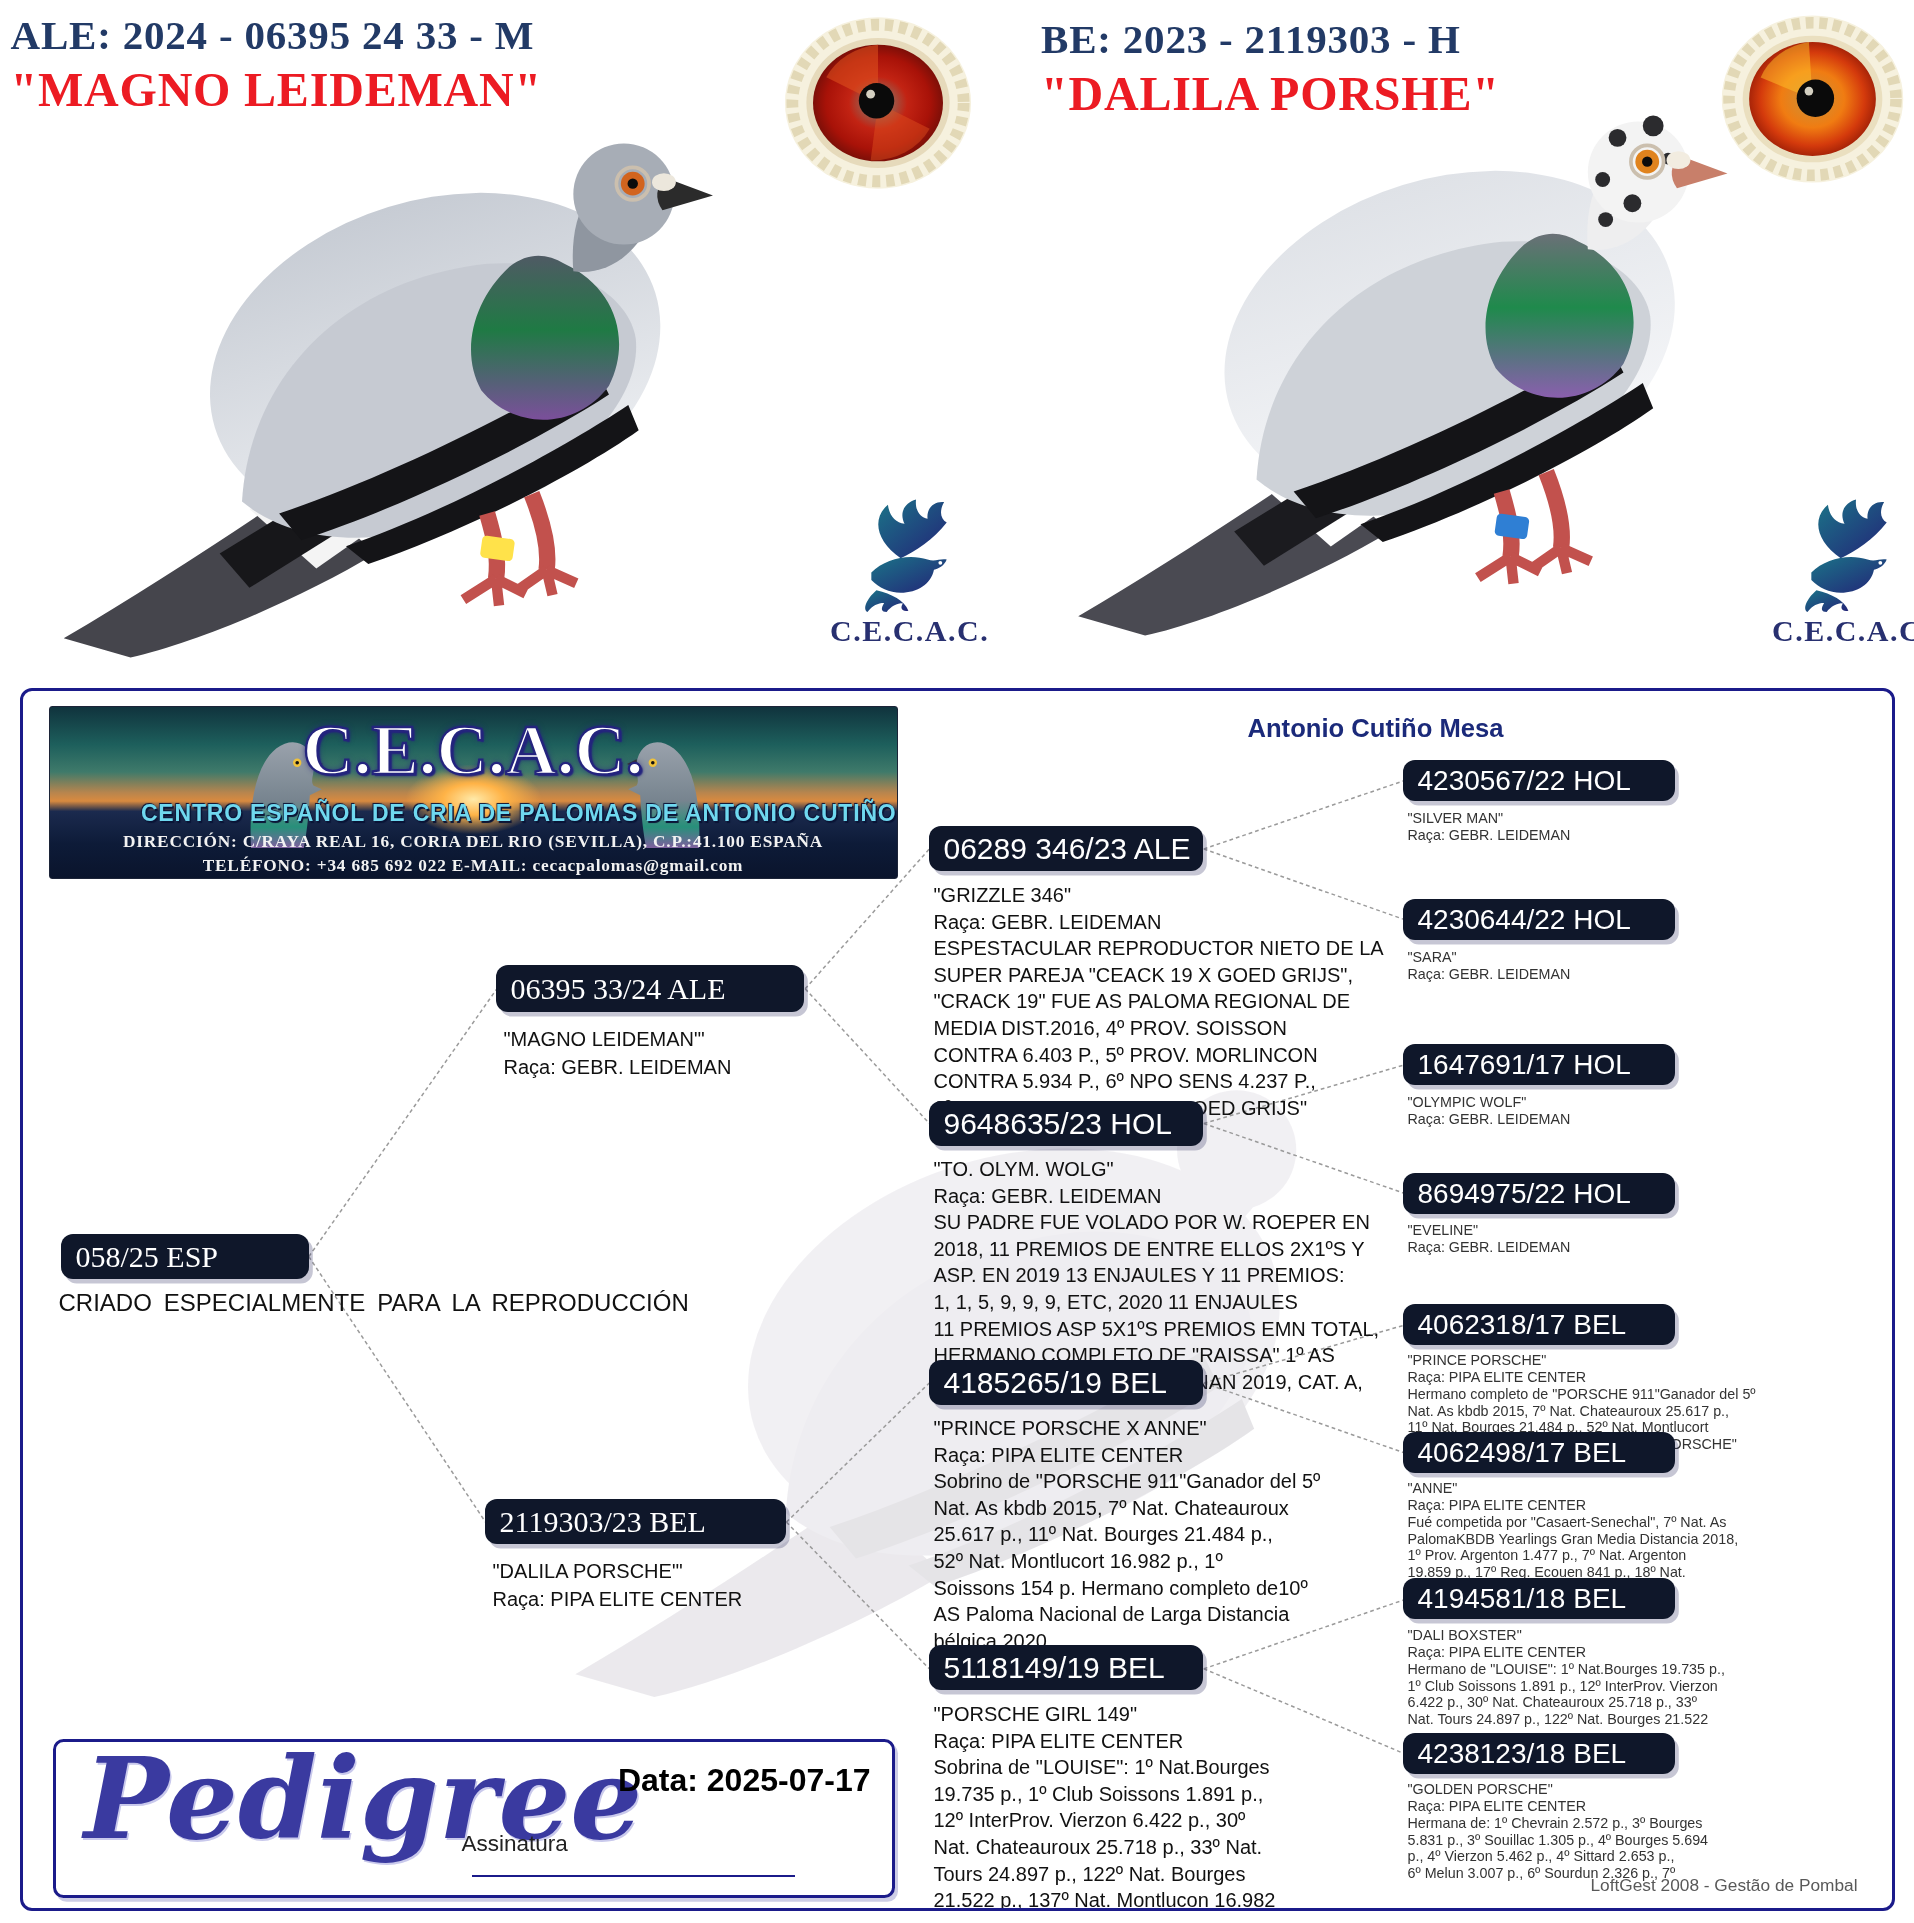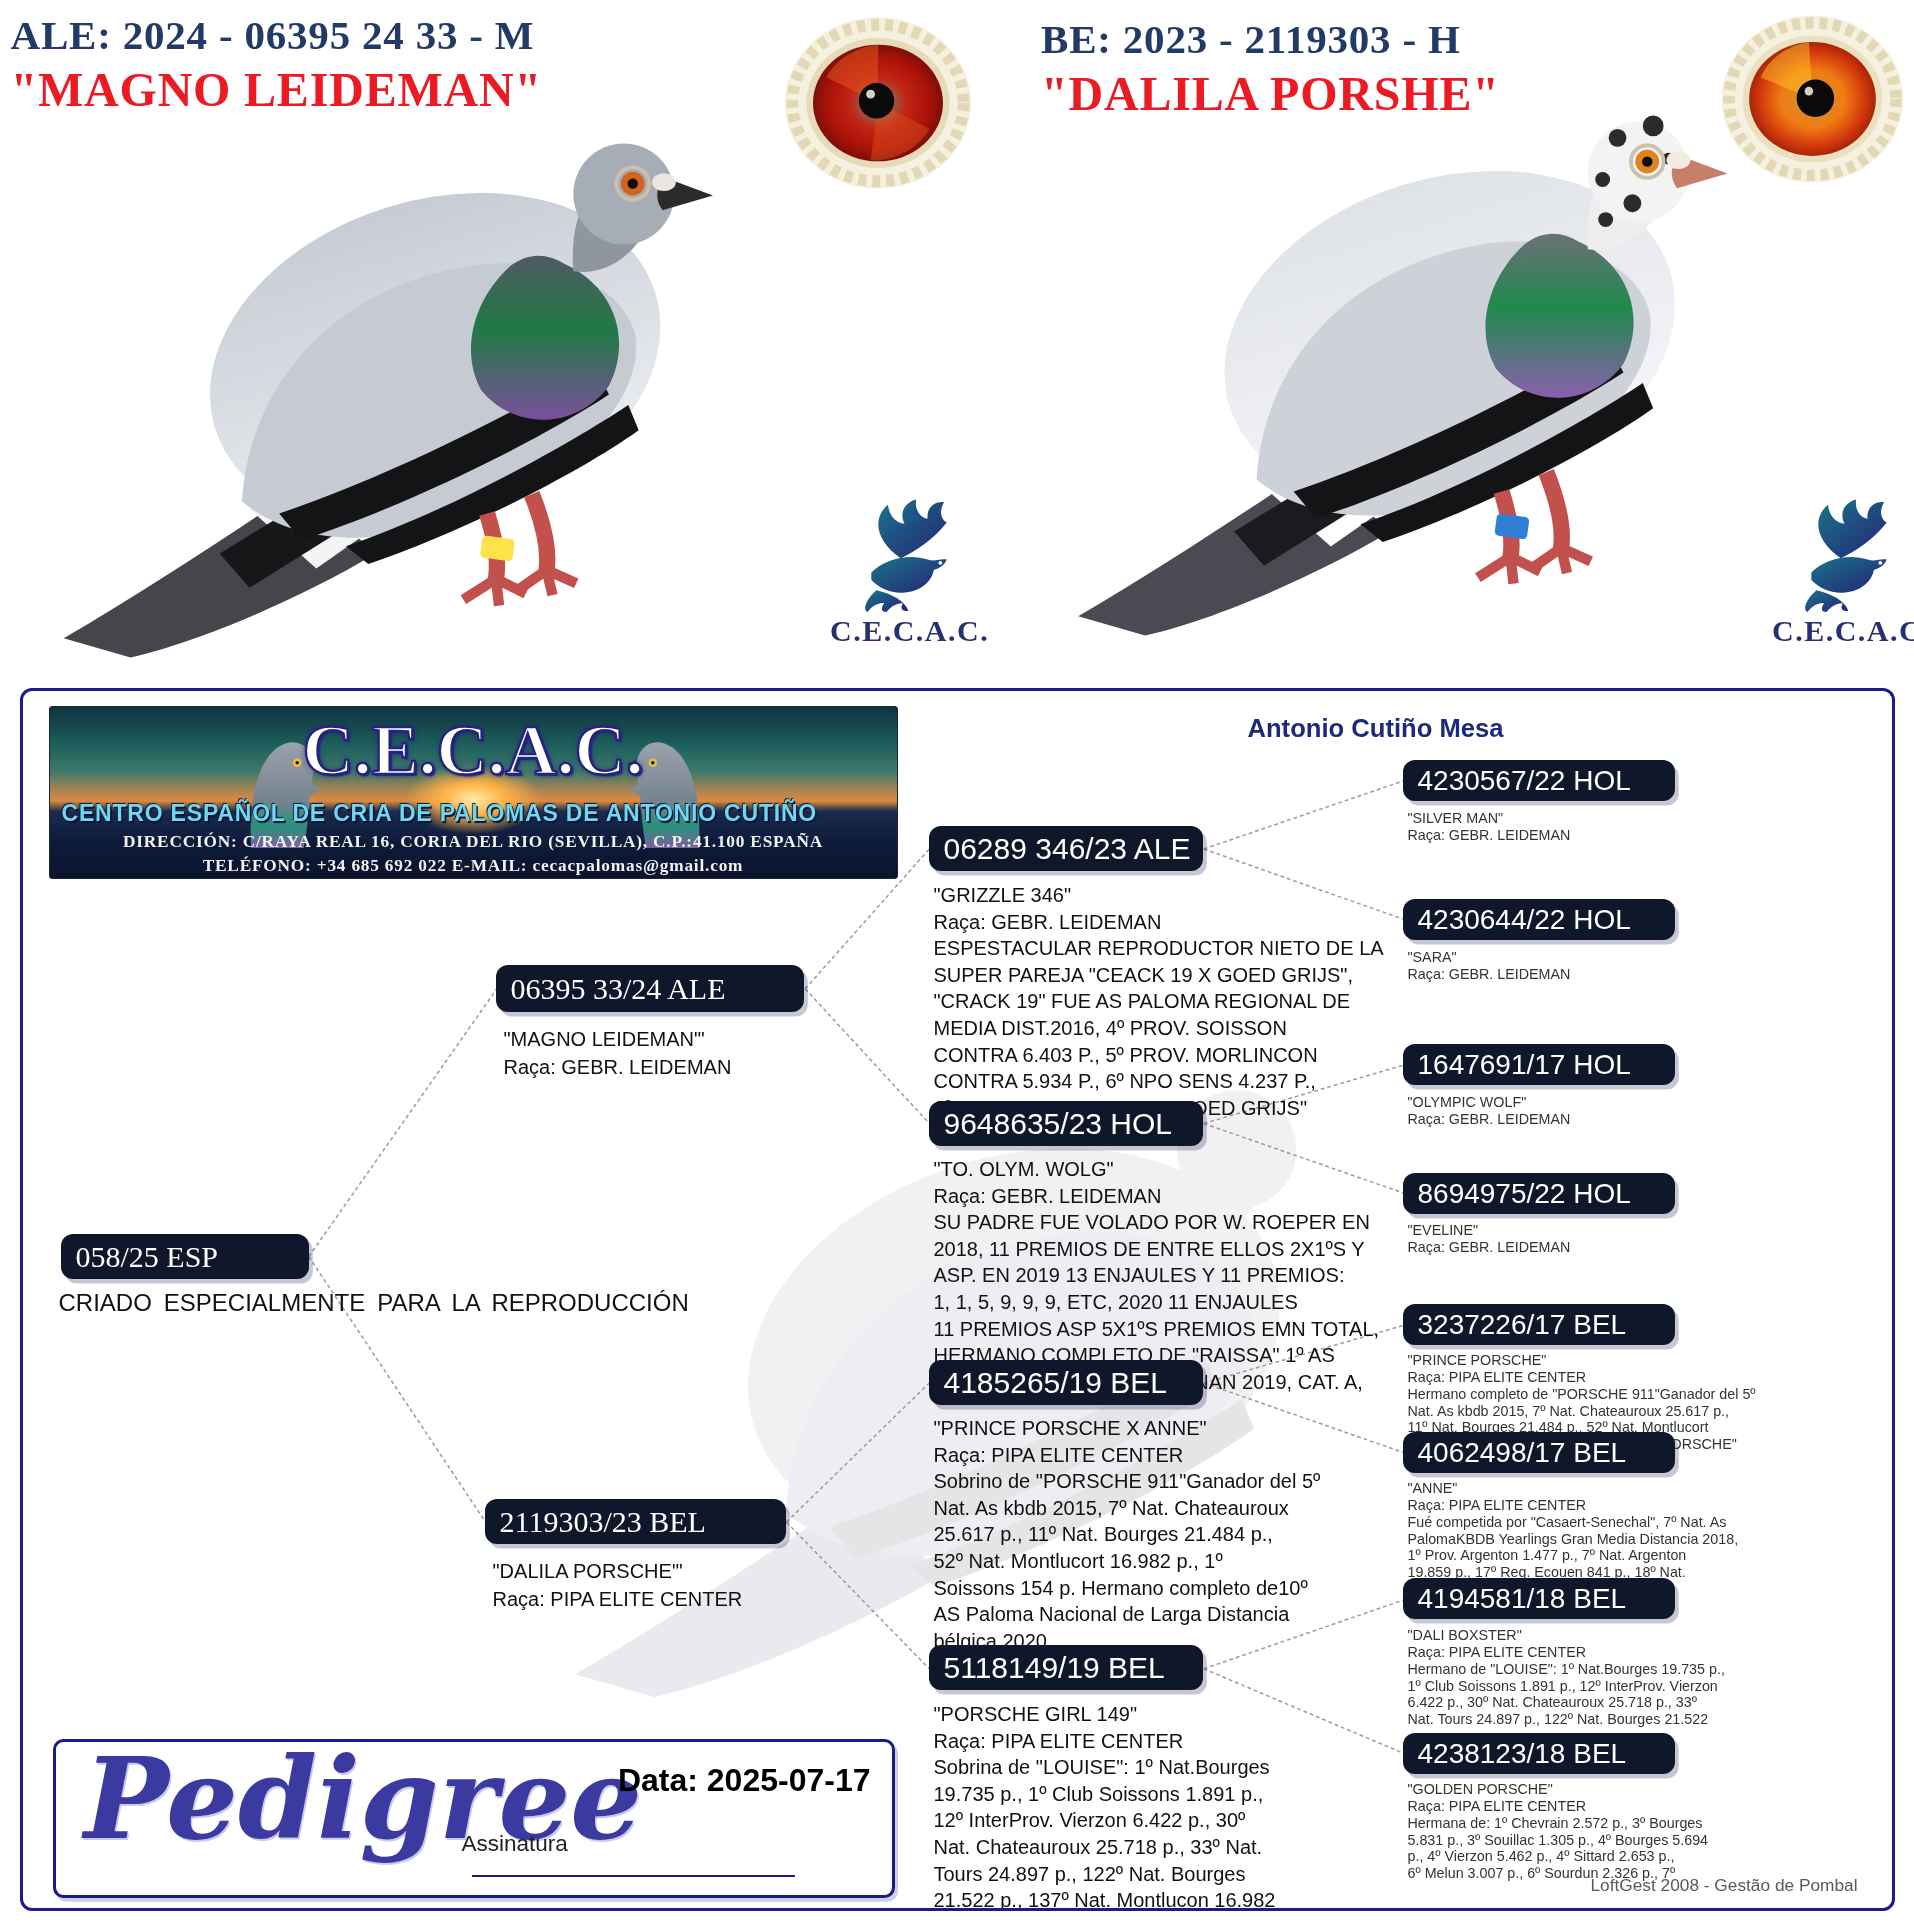--- a/index.html
+++ b/index.html
@@ -26,21 +26,21 @@
 
   
   .banner { position:absolute; left:26px; top:15px; width:849px; height:173px; box-sizing:border-box;
             border:1.5px solid #1c2438; border-radius:3px; overflow:hidden;
             background:
               radial-gradient(68px 35px at 50% 54%, #ffeaa9 0%, #ffb347 45%, rgba(255,150,60,0) 100%),
               linear-gradient(180deg,#10333d 0%, #1d5f5c 22%, #3f7a6a 38%, #b7854e 50%, #d98a3f 55%, #1b2a4e 61%, #0d1b38 80%, #0a142c 100%); }
   .banner-title { position:absolute; left:0; right:0; top:3px; text-align:center;
                   font:700 71px "Liberation Serif", serif; color:#ffffff;
                   -webkit-text-stroke:2.3px #24247e; text-shadow:0 0 6px #24247e, 2.3px 2.3px 1.5px #24247e; }
-  .banner-sub { position:absolute; left:12px; right:0; top:93px; text-align:left;
+  .banner-sub { position:absolute; left:0; right:0; top:93px; text-align:right;
                 font:700 23px "Liberation Sans", sans-serif; color:#6fd8ef;
                 text-shadow:1.5px 1.5px 0.8px #0a1436, -0.8px -0.8px 0.8px #0a1436; letter-spacing:0.8px; }
   .banner-addr { position:absolute; left:0; right:0; top:125px; text-align:center;
                  font:700 17.3px "Liberation Serif", serif; color:#f2f2f2; letter-spacing:0.8px; }
   .banner-tel  { position:absolute; left:0; right:0; top:149px; text-align:center;
                  font:700 17.3px "Liberation Serif", serif; color:#f2f2f2; letter-spacing:0.8px; }
   .banner-head { position:absolute; top:19.5px; width:84px; height:122px; }
 
   .breeder { position:absolute; left:1225px; top:22.5px; font:700 25.6px "Liberation Sans", sans-serif; color:#1b2a7a; }
 
@@ -392,21 +392,21 @@
       <div class="detail g4detail" style="left:1385px; top:403px;">"OLYMPIC WOLF"
 Raça: GEBR. LEIDEMAN</div>
 
       <div class="pbox g4" style="left:1380px; top:482px; width:272px; height:41px;">
         <span>8694975/22 HOL</span>
       </div>
       <div class="detail g4detail" style="left:1385px; top:531px;">"EVELINE"
 Raça: GEBR. LEIDEMAN</div>
 
       <div class="pbox g4" style="left:1380px; top:613px; width:272px; height:41px;">
-        <span>3237226/17 BEL</span>
+        <span>4062318/17 BEL</span>
       </div>
       <div class="detail g4detail" style="left:1385px; top:661px;">"PRINCE PORSCHE"
 Raça: PIPA ELITE CENTER
 Hermano completo de "PORSCHE 911"Ganador del  5º
 Nat. As kbdb 2015, 7º Nat. Chateauroux 25.617 p.,
 11º Nat. Bourges 21.484 p., 52º Nat. Montlucort
 16.982 p., 1º Soissons 154 p.  "PRINCE PORSCHE"</div>
 
       <div class="pbox g4" style="left:1380px; top:741px; width:272px; height:41px;">
         <span>4062498/17 BEL</span>

